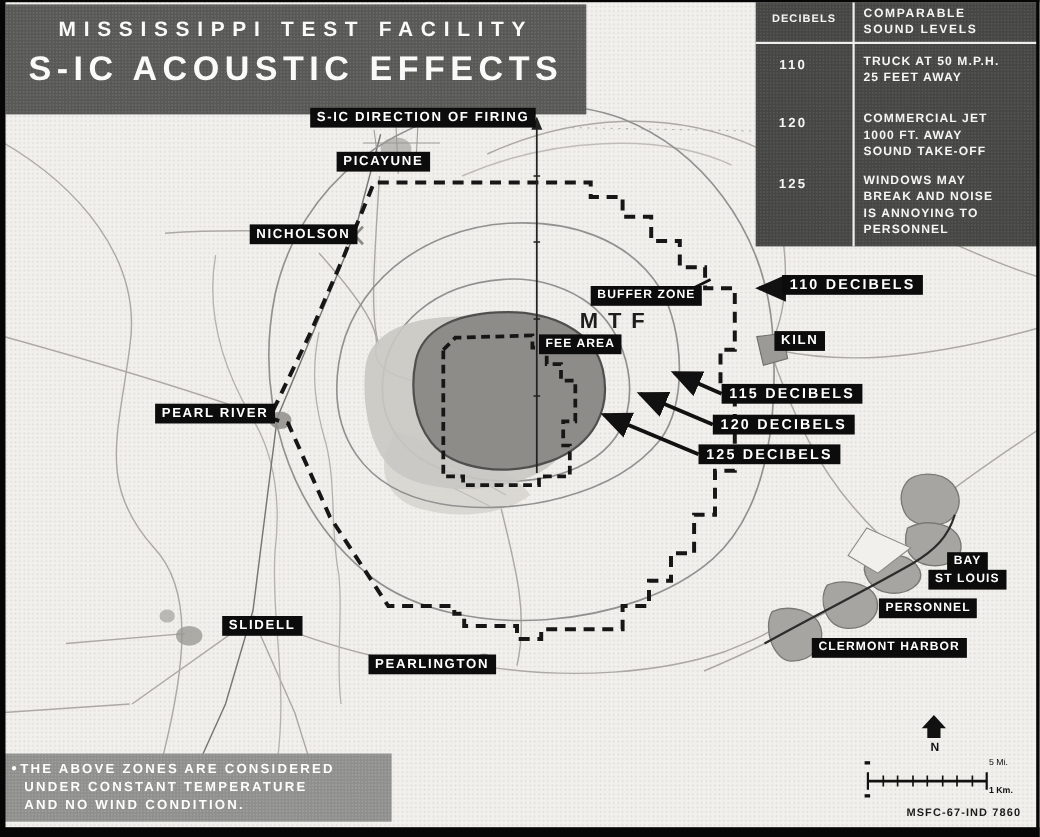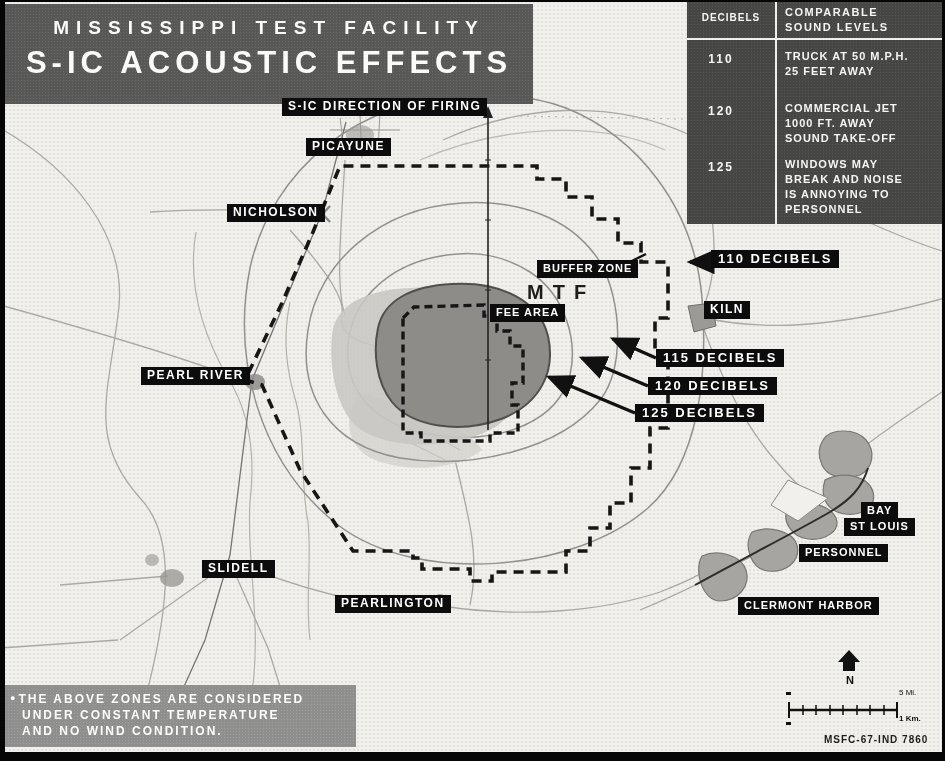--- a/index.html
+++ b/index.html
@@ -237,21 +237,21 @@
   <div class="maplabel small" style="left:490px;top:304px;">FEE AREA</div>
   <div class="maplabel db" style="left:656px;top:349px;">115 DECIBELS</div>
   <div class="maplabel db" style="left:648px;top:377px;text-align:center;">120 DECIBELS</div>
   <div class="maplabel db" style="left:635px;top:404px;">125 DECIBELS</div>
   <div class="maplabel" style="left:141px;top:367px;">PEARL RIVER</div>
   <div class="maplabel" style="left:202px;top:560px;">SLIDELL</div>
   <div class="maplabel" style="left:335px;top:595px;">PEARLINGTON</div>
   <div class="maplabel small" style="left:861px;top:502px;">BAY</div>
   <div class="maplabel small" style="left:844px;top:518px;">ST LOUIS</div>
   <div class="maplabel small" style="left:799px;top:544px;">PERSONNEL</div>
-  <div class="maplabel small" style="left:738px;top:597px;">CLERMONT HARBOR</div>
+  <div class="maplabel small" style="left:738px;top:580px;">CLERMONT HARBOR</div>
 
   <div class="note-block">
     <div class="nl first"><span class="bullet">●</span><span>THE ABOVE ZONES ARE CONSIDERED</span></div>
     <div class="nl">UNDER CONSTANT TEMPERATURE</div>
     <div class="nl">AND NO WIND CONDITION.</div>
   </div>
 
   <div class="compass-n">N</div>
   <div class="scale-top">5 Mi.</div>
   <div class="scale-bottom">1 Km.</div>

